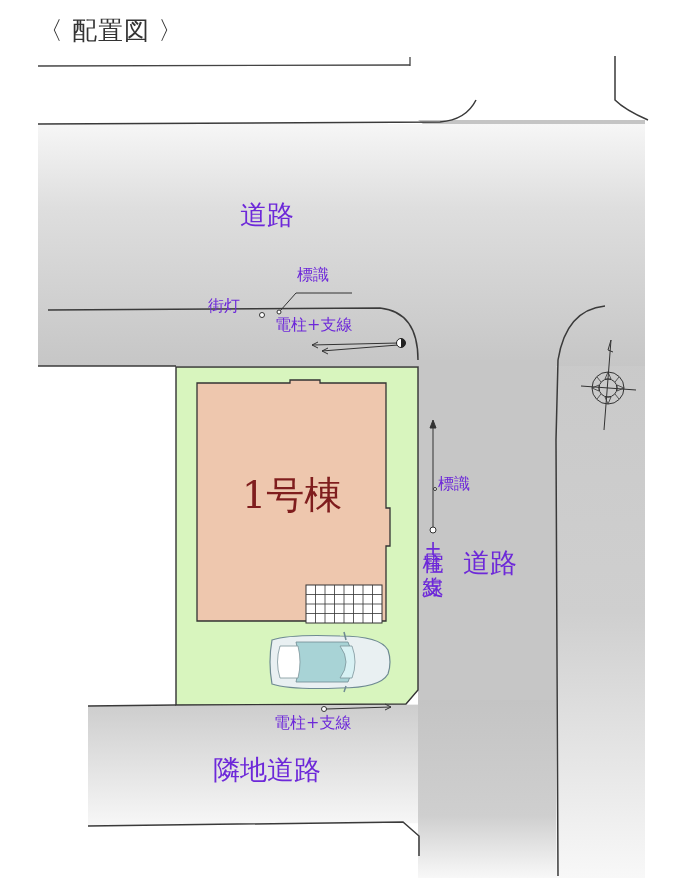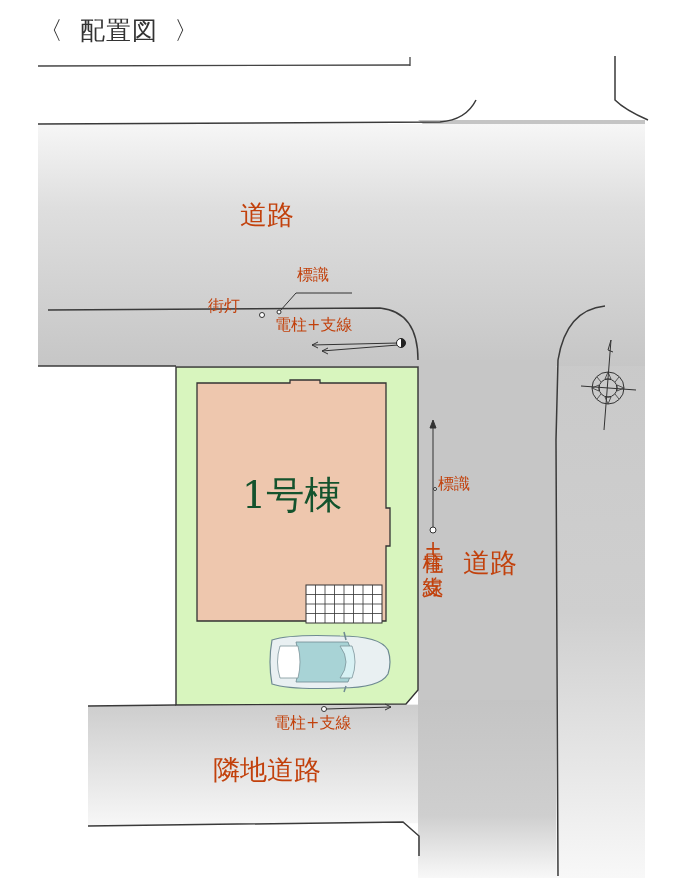--- a/index.html
+++ b/index.html
@@ -1,23 +1,23 @@
 <!DOCTYPE html>
 <html><head>
 <meta charset="utf-8">
 <style>
   html, body { margin: 0; padding: 0; background: #ffffff; }
   body { width: 694px; height: 878px; position: relative; overflow: hidden;
          font-family: "DejaVu Serif", "Liberation Serif", serif; color: #222; }
   .title { position: absolute; left: 38px; top: 14px; font-size: 25px;
-           font-family: Liberation Mono, monospace; letter-spacing: 1px; color: #333; }
+           font-family: Liberation Sans, sans-serif; letter-spacing: 1px; color: #333; }
   svg.map { position: absolute; left: 0; top: 0; }
-  .lbl { position: absolute; white-space: nowrap; color: #c2410c; }
+  .lbl { position: absolute; white-space: nowrap; color: #6d28d9; }
   .road-lg { font-size: 27px; }
-  .bldg { font-size: 38px; color: #14532d; }
+  .bldg { font-size: 38px; color: #7f1d1d; }
   .sm { font-size: 16px; }
   .vert { writing-mode: vertical-rl; text-orientation: upright; font-size: 21px; line-height: 1; letter-spacing: 0px; }
 </style>
 </head>
 <body>
 
 <div class="title">〈 配置図 〉</div>
 
 <svg class="map" width="694" height="878" viewBox="0 0 694 878">
   <defs>

